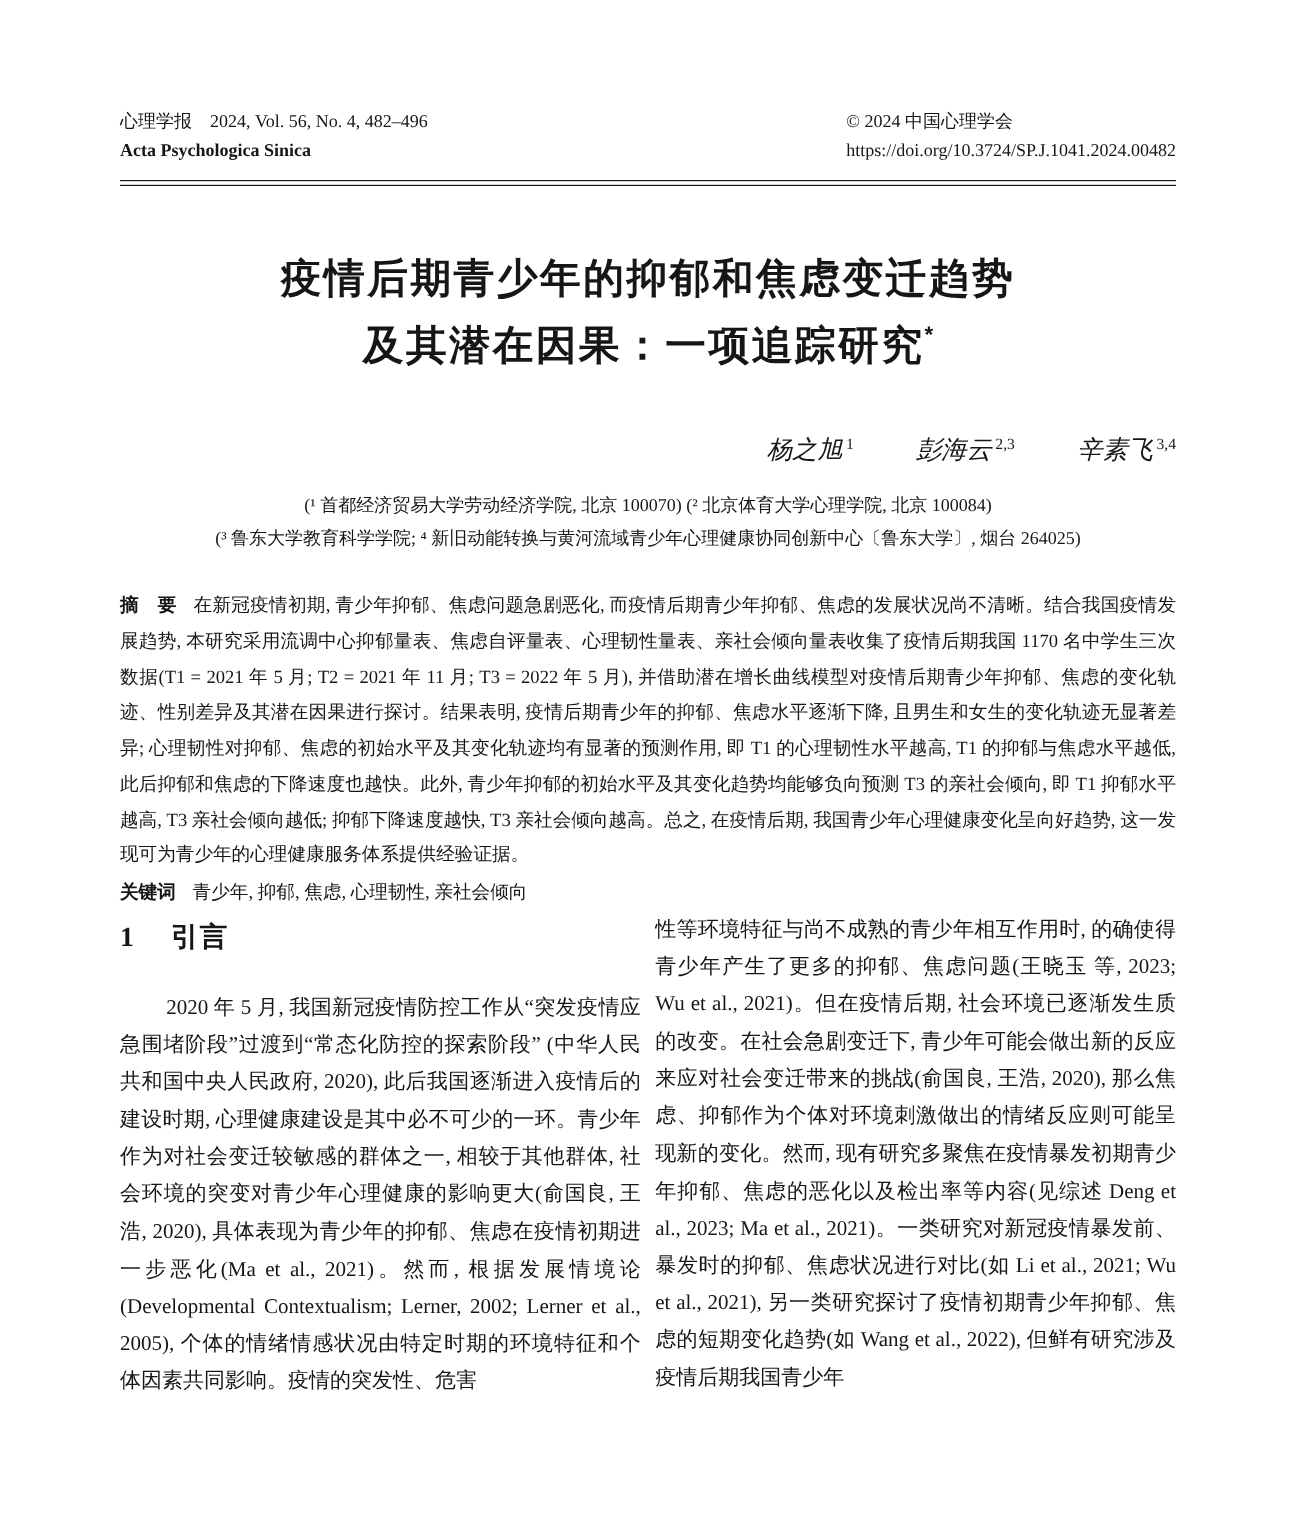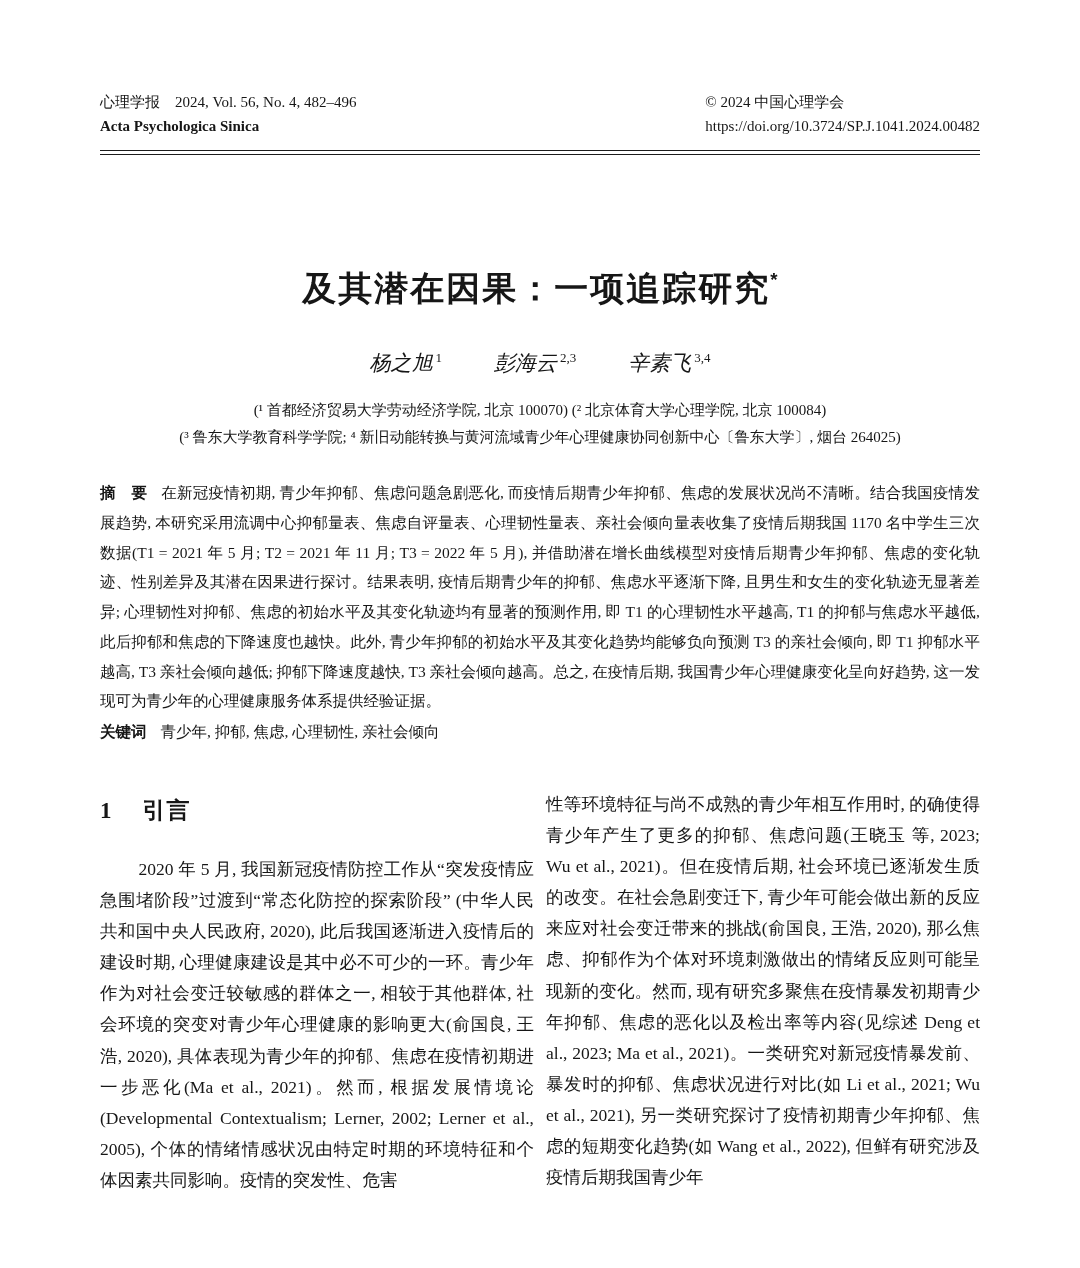--- a/index.html
+++ b/index.html
@@ -48,23 +48,23 @@
     line-height: 1.64;
     letter-spacing: 2px;
   }
   .title sup {
     font-size: 55%;
     vertical-align: 14px;
     letter-spacing: 0;
   }
   
   .authors {
-    margin-top: 32px;
+    margin-top: 44px;
     display: flex;
-    justify-content: center;
+    justify-content: flex-end;
     gap: 52px;
     font-size: 21px;
     font-style: italic;
   }
   .authors sup {
     font-style: normal;
     font-size: 62%;
     vertical-align: 8px;
     margin-left: 3px;
   }
@@ -89,21 +89,20 @@
   }
   .meta-line {
     margin: 1px 0 0 0;
     font-size: 15.5px;
     line-height: 1.92;
   }
   
   .columns {
     display: flex;
     gap: 12px;
-    margin-top: 42px;
   }
   .col {
     flex: 1;
     font-size: 17.5px;
     line-height: 1.78;
     text-align: justify;
   }
   .sec {
     margin: 2px 0 22px 0;
     font-size: 23px;
@@ -133,21 +132,21 @@
     </div>
     <div class="h-right">
       <div>© 2024 中国心理学会</div>
       <div>https://doi.org/10.3724/SP.J.1041.2024.00482</div>
     </div>
   </div>
 
   <div class="rule"></div>
 
   <h1 class="title">
-    <br>
+    <span>疫情后期青少年的抑郁和焦虑变迁趋势</span><br>
     <span><span>及其潜在因果：一项追踪研究</span><sup>*</sup></span>
   </h1>
 
   <div class="authors">
     <span class="author"><span>杨之旭</span><sup>1</sup></span>
     <span class="author"><span>彭海云</span><sup>2,3</sup></span>
     <span class="author"><span>辛素飞</span><sup>3,4</sup></span>
   </div>
 
   <div class="affils">

